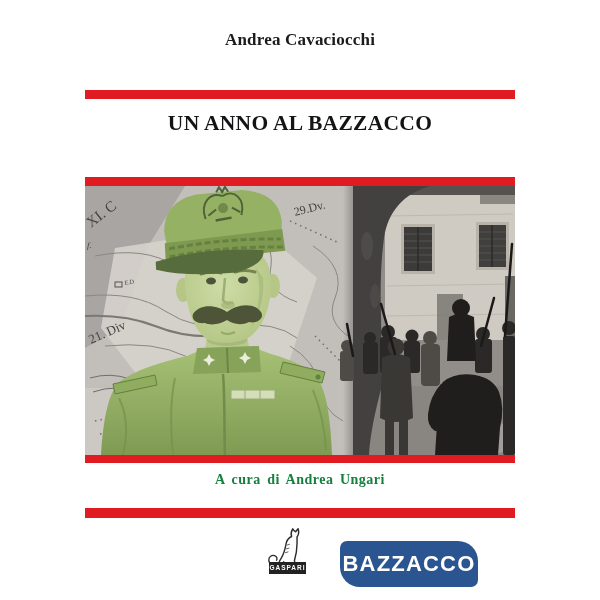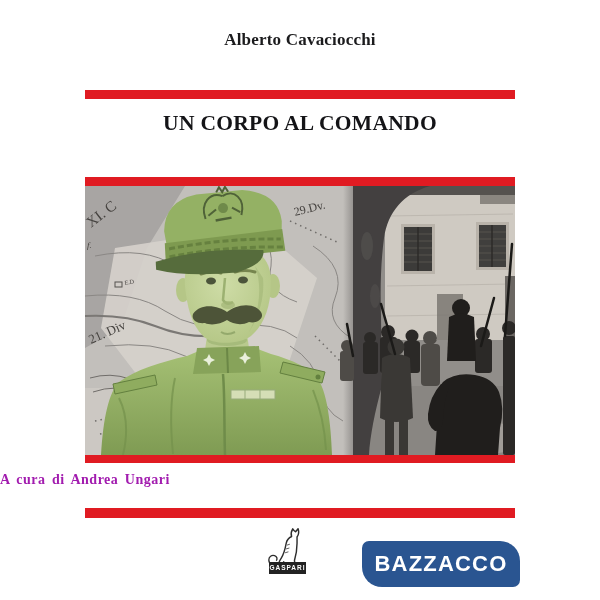--- a/index.html
+++ b/index.html
@@ -15,48 +15,48 @@
   #bar3 { top:455px; height:8px; }
   #bar4 { top:508px; height:10px; }
 
   .title { position:absolute; top:113px; left:0; width:600px; text-align:center;
            font-weight:bold; font-size:21.5px; line-height:21.5px; color:#141417;
            letter-spacing:.3px; }
 
   .photo { position:absolute; left:85px; top:186px; width:430px; height:269px; }
   .photo svg { display:block; }
 
-  .editor { position:absolute; top:472px; left:0; width:600px; text-align:left;
-            font-weight:bold; font-size:14px; color:#a21caf;
+  .editor { position:absolute; top:472px; left:0; width:600px; text-align:center;
+            font-weight:bold; font-size:14px; color:#15803d;
             letter-spacing:.5px; word-spacing:2.5px; }
 
   .gaspari { position:absolute; left:264px; top:526px; width:46px; height:40px; }
   .gaspari-label { position:absolute; left:269px; top:562px; width:37px; height:12px;
             background:#222222; color:#ffffff; font-family:"Liberation Sans", sans-serif;
             font-weight:bold; font-size:6.5px; letter-spacing:1px; text-align:center;
             line-height:12.5px; }
 
-  .badge { position:absolute; left:340px; top:541px; width:158px; height:46px;
+  .badge { position:absolute; left:340px; top:541px; width:138px; height:46px;
            background:#2a5591; border-radius:7px 20px 7px 20px; color:#ffffff;
            font-family:"Liberation Sans", sans-serif; font-weight:bold; font-size:22px;
-           letter-spacing:1.2px; text-align:center; line-height:46px;margin-left:22px; }
+           letter-spacing:1.2px; text-align:center; line-height:46px; }
 
   .map-label { font-family:"Liberation Serif", serif; fill:#45423f; }
 </style>
 </head>
 <body>
 
 <div class="cover">
 
-  <div class="author">Alberto Cavaciocchi</div>
+  <div class="author">Andrea Cavaciocchi</div>
 
   <div class="red-bar" id="bar1"></div>
 
   <div class="title">
-    <div>UN CORPO AL COMANDO</div>
+    <div>UN ANNO AL BAZZACCO</div>
   </div>
 
   <div class="red-bar" id="bar2"></div>
 
   <div class="photo">
     <svg viewBox="0 0 430 269" width="430" height="269">
       <defs>
         <linearGradient id="jacketGrad" x1="0" y1="0" x2="0" y2="1">
           <stop offset="0" stop-color="#a6c175"></stop>
             <stop offset="1" stop-color="#7f9b53"></stop>

